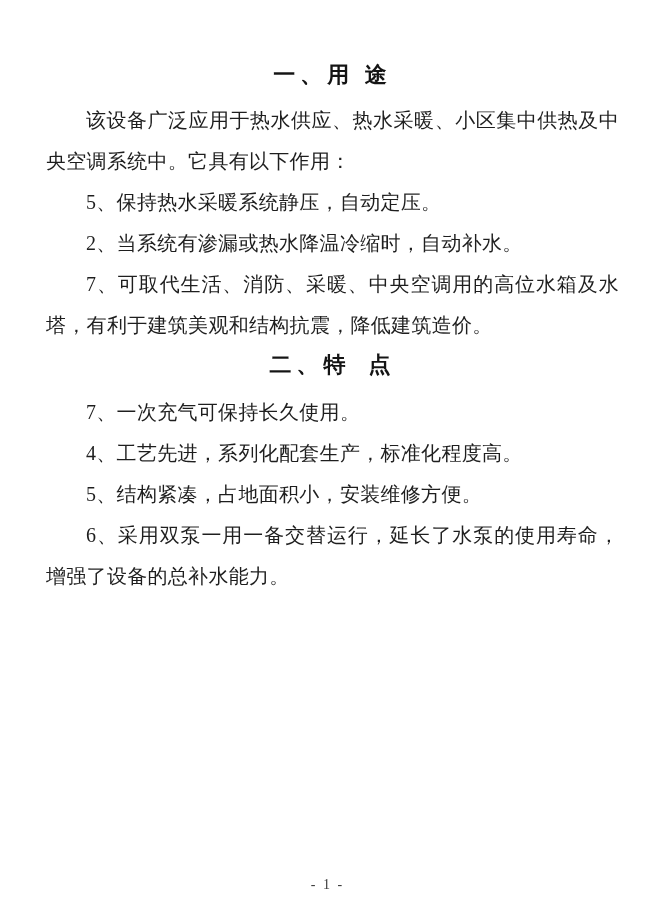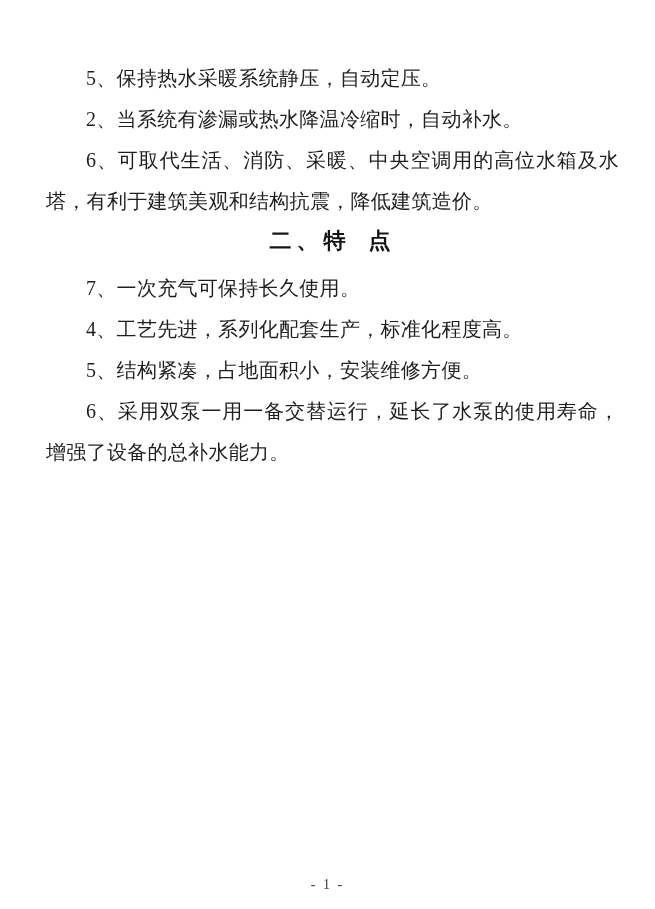--- a/index.html
+++ b/index.html
@@ -52,24 +52,26 @@
     letter-spacing: 2px;
     color: #3a3a3a;
     font-family: "Liberation Serif", "DejaVu Serif", serif;
   }
 </style>
 </head>
 <body>
 
 <div class="page">
 
+  <h2 class="section-heading">一、用 途</h2>
 
+  <p class="para">该设备广泛应用于热水供应、热水采暖、小区集中供热及中央空调系统中。它具有以下作用：</p>
   <p class="para">5、保持热水采暖系统静压，自动定压。</p>
   <p class="para">2、当系统有渗漏或热水降温冷缩时，自动补水。</p>
-  <p class="para">6、可取代生活、消防、采暖、中央空调用的高位水箱及水塔，有利于建筑美观和结构抗震，降低建筑造价。</p>
+  <p class="para">7、可取代生活、消防、采暖、中央空调用的高位水箱及水塔，有利于建筑美观和结构抗震，降低建筑造价。</p>
 
   <h2 class="section-heading second">二、特 点</h2>
 
   <p class="para">7、一次充气可保持长久使用。</p>
   <p class="para">4、工艺先进，系列化配套生产，标准化程度高。</p>
   <p class="para">5、结构紧凑，占地面积小，安装维修方便。</p>
   <p class="para">6、采用双泵一用一备交替运行，延长了水泵的使用寿命，增强了设备的总补水能力。</p>
 
   <div class="footer">- 1 -</div>
 

